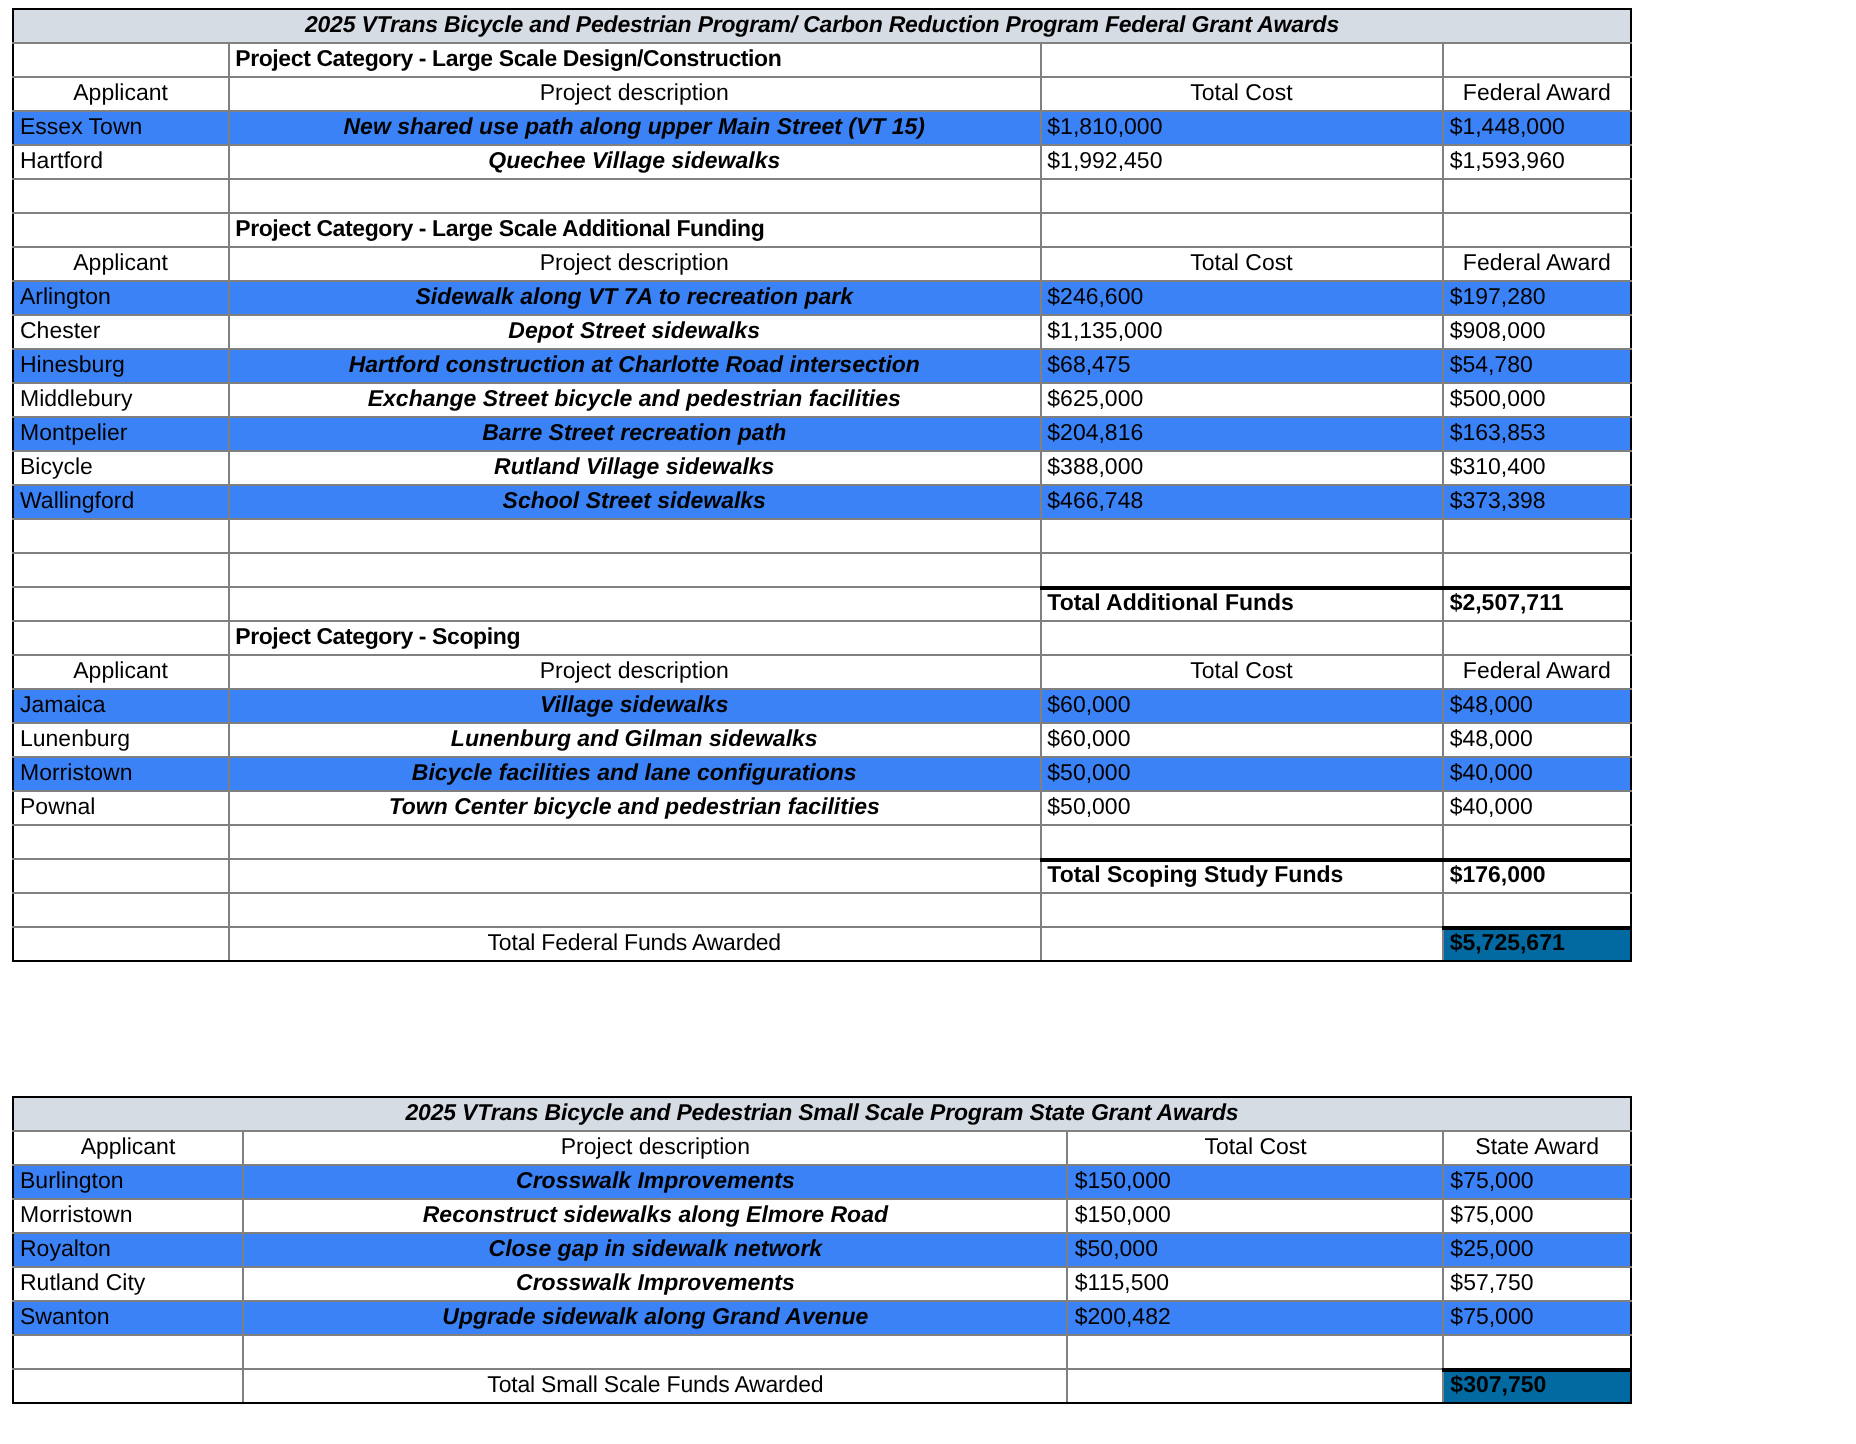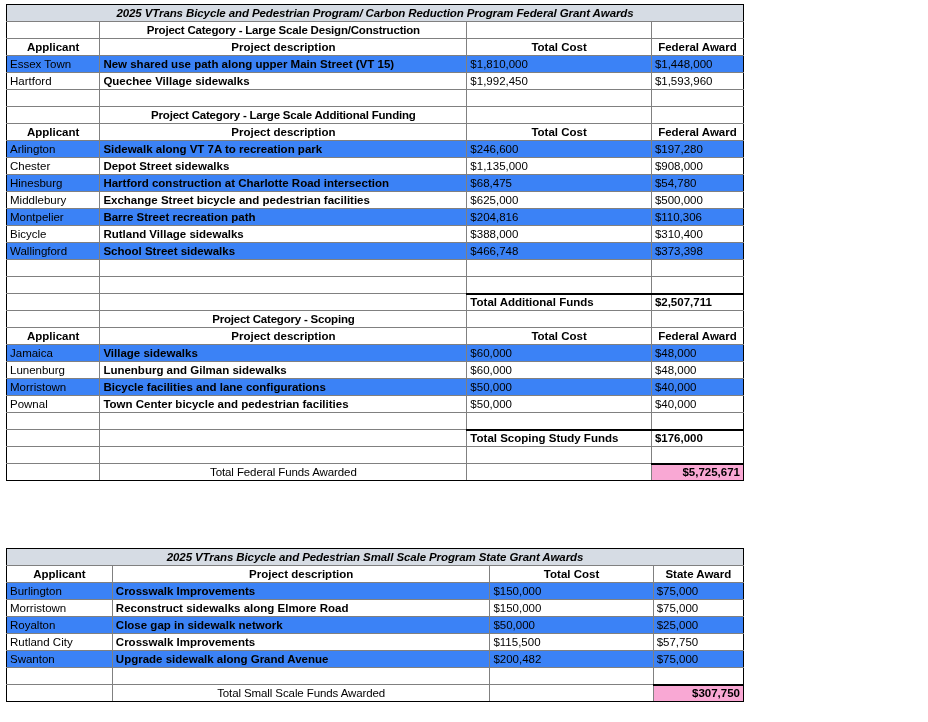--- a/index.html
+++ b/index.html
@@ -10,21 +10,21 @@
   body {
     width: 928px;
     height: 722px;
     font-family: "Liberation Sans", sans-serif;
     color: #000000;
     overflow: hidden;
   }
 
   .sheet {
     position: relative;
-    width: 744px;
+    width: 816px;
     height: 722px;
     background: #ffffff;
   }
 
   table.grant-table {
     border-collapse: collapse;
     table-layout: fixed;
     background: #ffffff;
   }
 
@@ -52,46 +52,46 @@
     text-align: center;
     font-weight: bold;
     font-style: italic;
     font-size: 15.5px;
     height: 25px;
     letter-spacing: -0.1px;
   }
 
   .cat-row td {
     height: 24px;
-    text-align: center;
   }
   .cat-label {
     font-weight: bold;
     font-size: 16px;
     text-align: left;
     letter-spacing: -0.2px;
   }
 
   .hdr-row td {
     text-align: center;
-    font-weight: bold;
+    font-weight: normal;
     font-size: 12px;
     height: 17px;
   }
 
   .shaded { background: #3b82f6; }
 
   .applicant-cell {
     text-align: left;
     font-size: 12px;
   }
   .desc-cell {
-    text-align: left;
+    text-align: center;
     font-weight: bold;
     font-size: 12px;
+    font-style: italic;
   }
   .num-cell {
     text-align: left;
     font-size: 12px;
   }
 
   .blank-row td { height: 17px; }
   .spacer-row td { height: 11px; }
 
   .subtotal-row td { height: 19px; }
@@ -111,22 +111,22 @@
   .grand-row td { height: 22px; }
   .grand-label {
     font-weight: normal;
     font-size: 14.5px;
     text-align: center;
     letter-spacing: -0.1px;
   }
   .grand-value {
     font-weight: bold;
     font-size: 14.5px;
-    text-align: right;
-    background: #f9a8d4;
+    text-align: left;
+    background: #0369a1;
     border-top: 2px solid #000000 !important;
     border-left: 1px solid #000000 !important;
     border-right: 1px solid #000000 !important;
     border-bottom: 1px solid #000000 !important;
   }
   #table-federal { position: absolute; left: 6px; top: 4px; }
   #table-state   { position: absolute; left: 6px; top: 548px; }
 
   .outer-top td    { border-top: 1px solid #000000 !important; }
   .outer-bottom td { border-bottom: 1px solid #000000 !important; }
@@ -212,21 +212,21 @@
         <tr class="data-row">
           <td class="applicant-cell outer-left">Middlebury</td>
           <td class="desc-cell">Exchange Street bicycle and pedestrian facilities</td>
           <td class="num-cell">$625,000</td>
           <td class="num-cell outer-right">$500,000</td>
         </tr>
         <tr class="data-row">
           <td class="applicant-cell outer-left shaded">Montpelier</td>
           <td class="desc-cell shaded">Barre Street recreation path</td>
           <td class="num-cell shaded">$204,816</td>
-          <td class="num-cell outer-right shaded">$110,306</td>
+          <td class="num-cell outer-right shaded">$163,853</td>
         </tr>
         <tr class="data-row">
           <td class="applicant-cell outer-left">Bicycle</td>
           <td class="desc-cell">Rutland Village sidewalks</td>
           <td class="num-cell">$388,000</td>
           <td class="num-cell outer-right">$310,400</td>
         </tr>
         <tr class="data-row">
           <td class="applicant-cell outer-left shaded">Wallingford</td>
           <td class="desc-cell shaded">School Street sidewalks</td>

